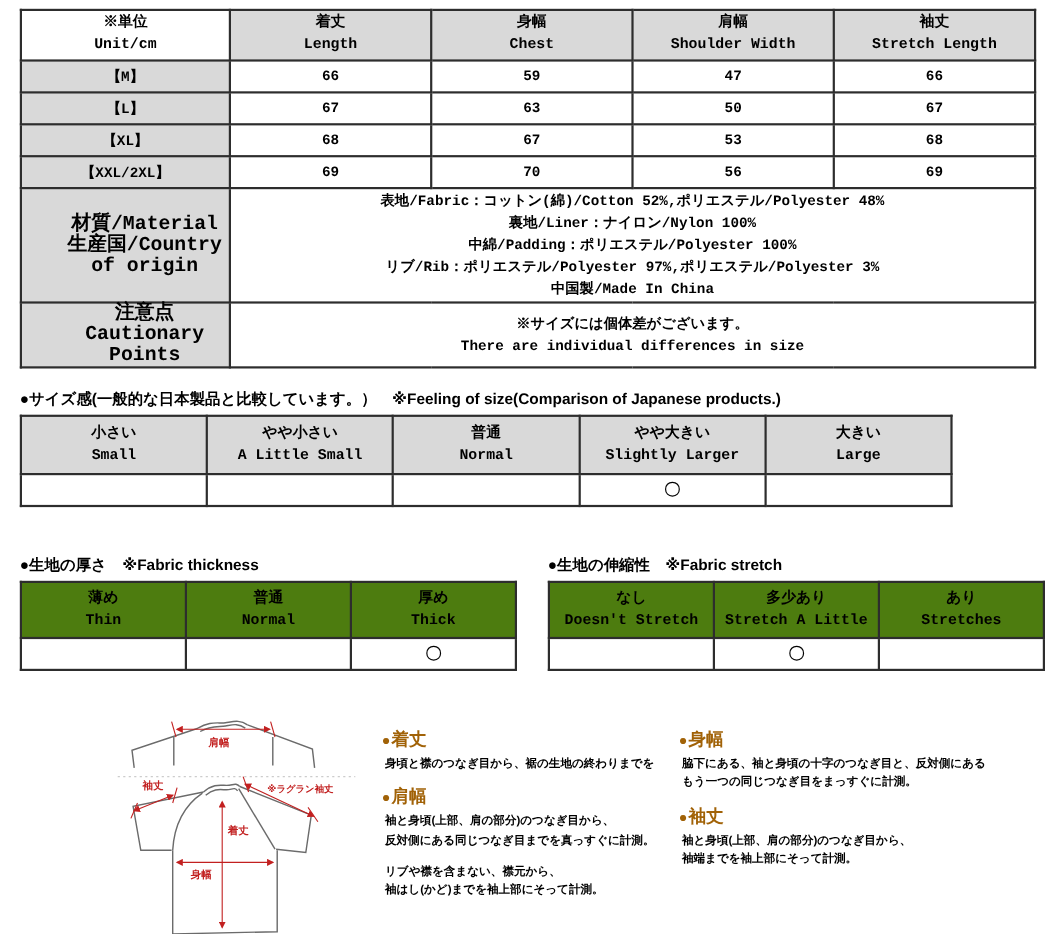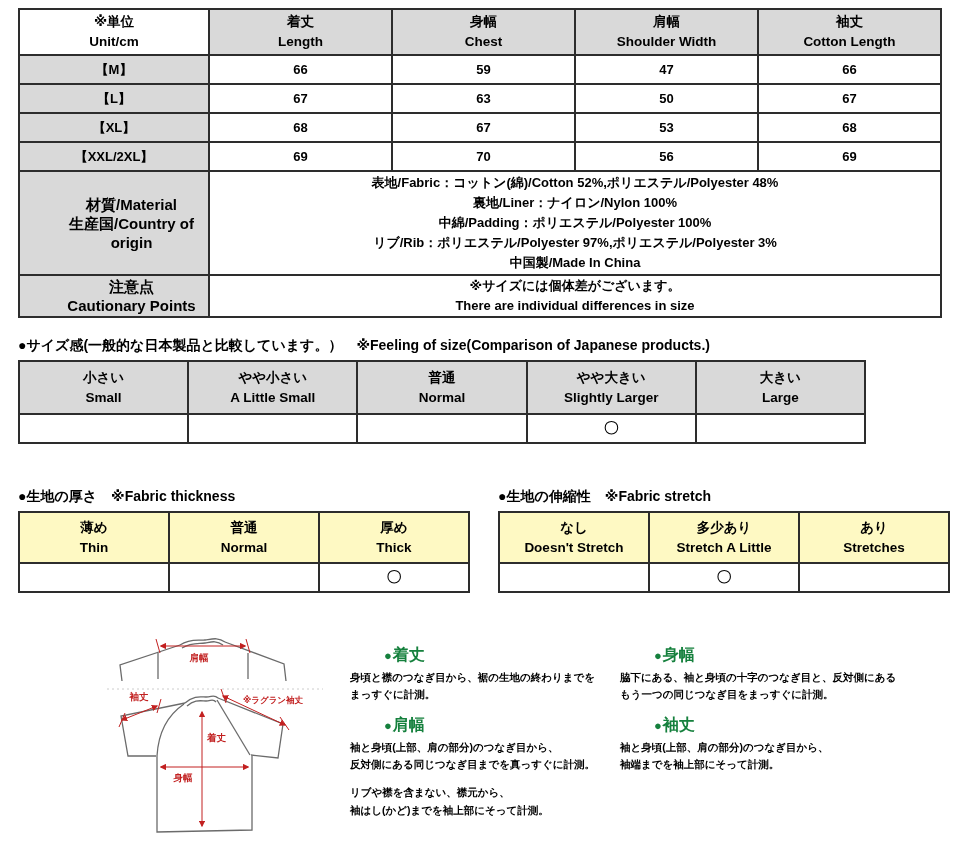--- a/index.html
+++ b/index.html
@@ -2,60 +2,60 @@
 <html><head>
 <meta charset="utf-8">
 <style>
   html,body{margin:0;padding:0;background:#ffffff;}
   body{width:960px;height:849px;overflow:hidden;
        font-family:"Liberation Sans","DejaVu Sans",sans-serif;color:#000;}
   .wrap{padding:8px 0 0 18px;width:924px;}
 
   table{border-collapse:collapse;table-layout:fixed;}
   td,th{border:2px solid #2d2d2d;text-align:center;vertical-align:middle;
-        font-weight:bold;padding:0;}
+        font-weight:bold;padding:0;font-family:Liberation Mono, monospace;}
 
   
   .spec{width:922px;}
   .spec th{height:44px;background:#d9d9d9;}
   .spec th.unit{background:#ffffff;}
   .hja{font-size:13.5px;line-height:1.45;}
   .hen{font-size:13.5px;line-height:1.45;}
   .spec td{font-size:13px;}
   .spec .szrow td{height:27px;}
   .spec td.lbl{background:#d9d9d9;}
   .spec td.mat{height:102px;}
   .spec td.mat div, .spec td.note div{font-size:13px;line-height:20px;text-align:center;}
   .spec td.note{height:40px;}
-  .spec td.matlbl div, .spec td.notelbl div{font-size:15px;line-height:19px;margin-left:35px;}
+  .spec td.matlbl div, .spec td.notelbl div{font-size:18px;line-height:19px;margin-left:35px;}
   .spec td.matlbl, .spec td.notelbl{background:#d9d9d9;}
 
   
   .sec-h{font-size:14px;font-weight:bold;margin:19px 0 5px 0;letter-spacing:0;}
 
   
   .feel{width:848px;}
   .feel th{height:51px;background:#d9d9d9;}
   .feel td{height:27px;font-size:15px;}
 
   
   .row2{display:flex;gap:28px;margin-top:44px;}
   .half{width:452px;}
   .small-t{width:452px;}
-  .small-t th{height:49px;background:#fef9c3;}
+  .small-t th{height:49px;background:#4d7c0f;}
   .small-t td{height:27px;font-size:15px;}
 
   
   .mg{display:flex;margin-top:32px;}
   .mg-svg{width:240px;margin-left:77px;flex:none;}
   .mg-col{padding-top:20px;}
   .mg-col.c1{width:256px;margin-left:12px;}
   .mg-col.c2{width:306px;margin-left:14px;}
   .mg-item{margin-bottom:11px;}
-  .mg-title{font-size:16px;font-weight:bold;color:#15803d;margin-bottom:3px;margin-left:37px;}
+  .mg-title{font-size:16px;font-weight:bold;color:#a16207;margin-bottom:3px;}
   .mg-title .bullet{font-size:13px;margin-right:1px;}
   .mg-line{font-size:10.5px;font-weight:bold;line-height:1.65;padding-left:3px;}
 
   svg text{font-weight:bold;fill:#c22020;}
 </style>
 </head>
 <body>
 
 <div class="wrap">
 
@@ -80,21 +80,21 @@
       <th>
         <div class="hja">身幅</div>
         <div class="hen">Chest</div>
       </th>
       <th>
         <div class="hja">肩幅</div>
         <div class="hen">Shoulder Width</div>
       </th>
       <th>
         <div class="hja">袖丈</div>
-        <div class="hen">Cotton Length</div>
+        <div class="hen">Stretch Length</div>
       </th>
     </tr>
     <tr class="szrow">
       <td class="lbl">【M】</td>
       <td>66</td>
       <td>59</td>
       <td>47</td>
       <td>66</td>
     </tr>
     <tr class="szrow">
@@ -282,21 +282,20 @@
       <text x="44" y="75" font-size="9.5" text-anchor="middle">袖丈</text>
       <text x="148" y="78" font-size="8.5" text-anchor="start">※ラグラン袖丈</text>
       <text x="112" y="116" font-size="9.5" text-anchor="start">着丈</text>
       <text x="88" y="156" font-size="9.5" text-anchor="middle">身幅</text>
     </svg>
 
     <div class="mg-col c1">
       <div class="mg-item">
         <div class="mg-title"><span class="bullet">●</span><span>着丈</span></div>
         <div class="mg-line">身頃と襟のつなぎ目から、裾の生地の終わりまでを</div>
-        <div class="mg-line">まっすぐに計測。</div>
       </div>
       <div class="mg-item">
         <div class="mg-title"><span class="bullet">●</span><span>肩幅</span></div>
         <div class="mg-line">袖と身頃(上部、肩の部分)のつなぎ目から、</div>
         <div class="mg-line">反対側にある同じつなぎ目までを真っすぐに計測。</div>
       </div>
       <div class="mg-item">
         <div class="mg-line">リブや襟を含まない、襟元から、</div>
         <div class="mg-line">袖はし(かど)までを袖上部にそって計測。</div>
       </div>

